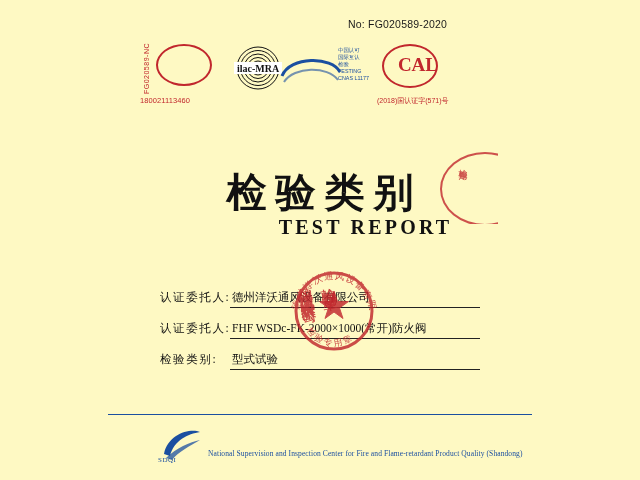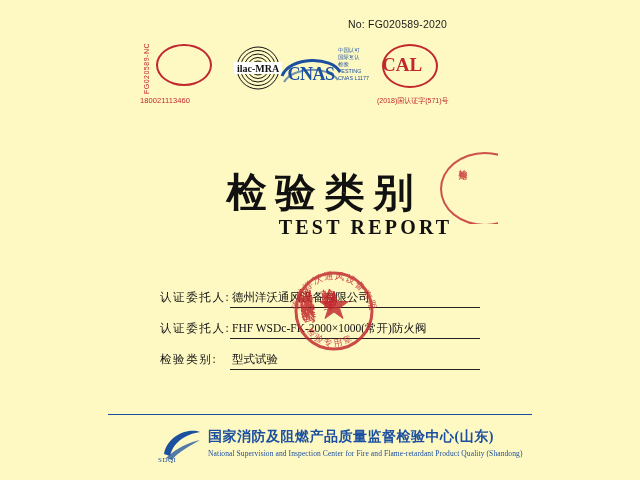--- a/index.html
+++ b/index.html
@@ -148,21 +148,21 @@
     left: 0; top: 0;
     width: 56px; height: 44px;
     border: 2.2px solid #c1272d;
     border-radius: 50%;
     box-sizing: border-box;
   }
   .cal-text {
     position: absolute;
     left: 0; top: 10px;
     width: 56px;
-    text-align: left;
+    text-align: right;
     font-family: "Liberation Serif", serif;
     font-weight: bold;
     font-size: 19px;
     color: #c1272d;
     letter-spacing: 0px;
   }
   .cal-code {
     position: absolute;
     left: 377px;
     top: 96px;
@@ -390,21 +390,20 @@
       <rect x="2" y="18" width="48" height="12" fill="#ffffff"></rect>
       <text x="26" y="27.5" text-anchor="middle" font-family="Liberation Serif, serif" font-size="10" font-weight="bold" fill="#111">ilac-MRA</text>
     </svg>
   </div>
 
   <div class="cnas">
     <svg class="cnas-swoosh" viewBox="0 0 62 34">
       <path d="M2 24 C 10 4, 52 4, 60 20" stroke="#1b4fa0" stroke-width="3" fill="none"></path>
       <path d="M4 30 C 14 14, 48 14, 58 28" stroke="#1b4fa0" stroke-width="2" fill="none" opacity="0.6"></path>
     </svg>
-    <div class="cnas-text">CNAS</div>
   </div>
 
   <div class="cnas-side">
     <div>中国认可</div>
     <div>国际互认</div>
     <div>检验</div>
     <div>TESTING</div>
     <div>CNAS L1177</div>
   </div>
 
@@ -464,17 +463,16 @@
 
   <div class="footer-rule"></div>
   <div class="footer">
     <div class="sdqi-logo">
       <svg width="42" height="42" viewBox="0 0 42 42">
         <path d="M4 30 C 8 10, 30 4, 40 8 C 28 10, 14 16, 10 32 Z" fill="#1b4fa0"></path>
         <path d="M6 34 C 16 24, 30 18, 40 16 C 30 22, 18 28, 12 36 Z" fill="#1b4fa0" opacity="0.75"></path>
       </svg>
     </div>
     <div class="sdqi-text">SDQI</div>
-    <div class="footer-cn">国家消防及阻燃产品质量监督检验中心(山东)</div>
     <div class="footer-en">National Supervision and Inspection Center for Fire and Flame-retardant Product Quality (Shandong)</div>
   </div>
 
 </div>
 
 </body></html>

